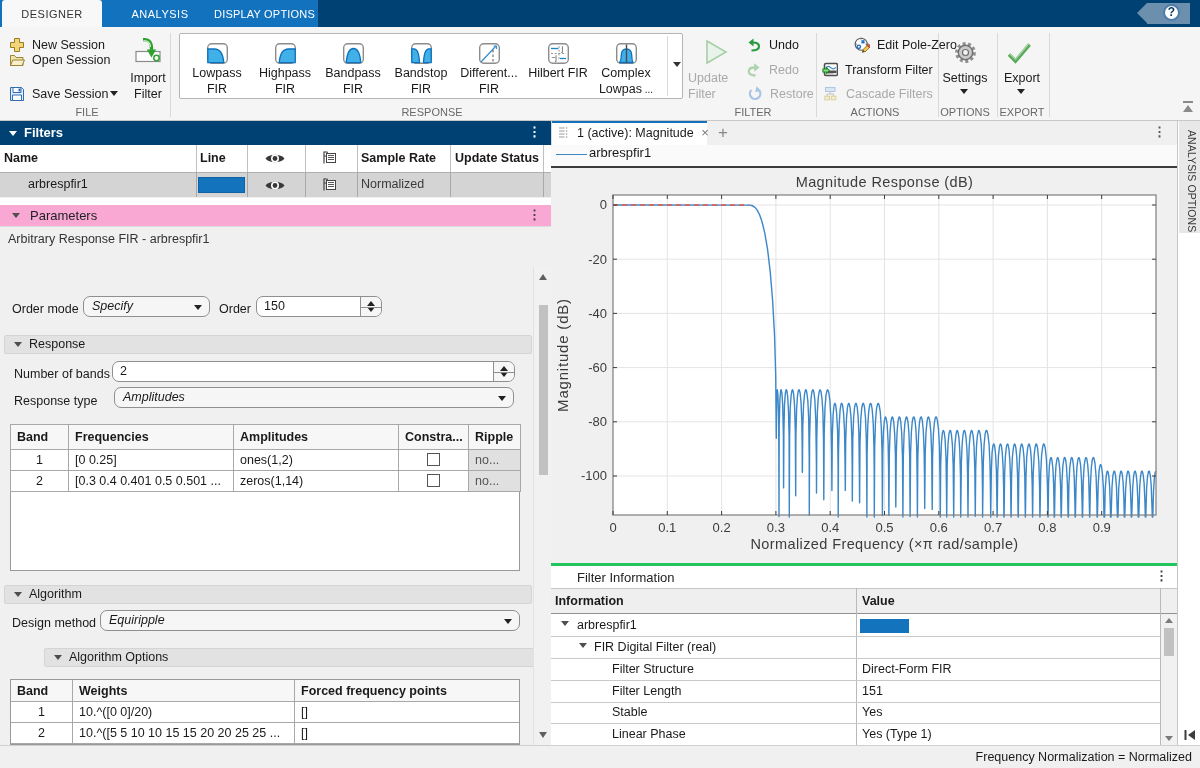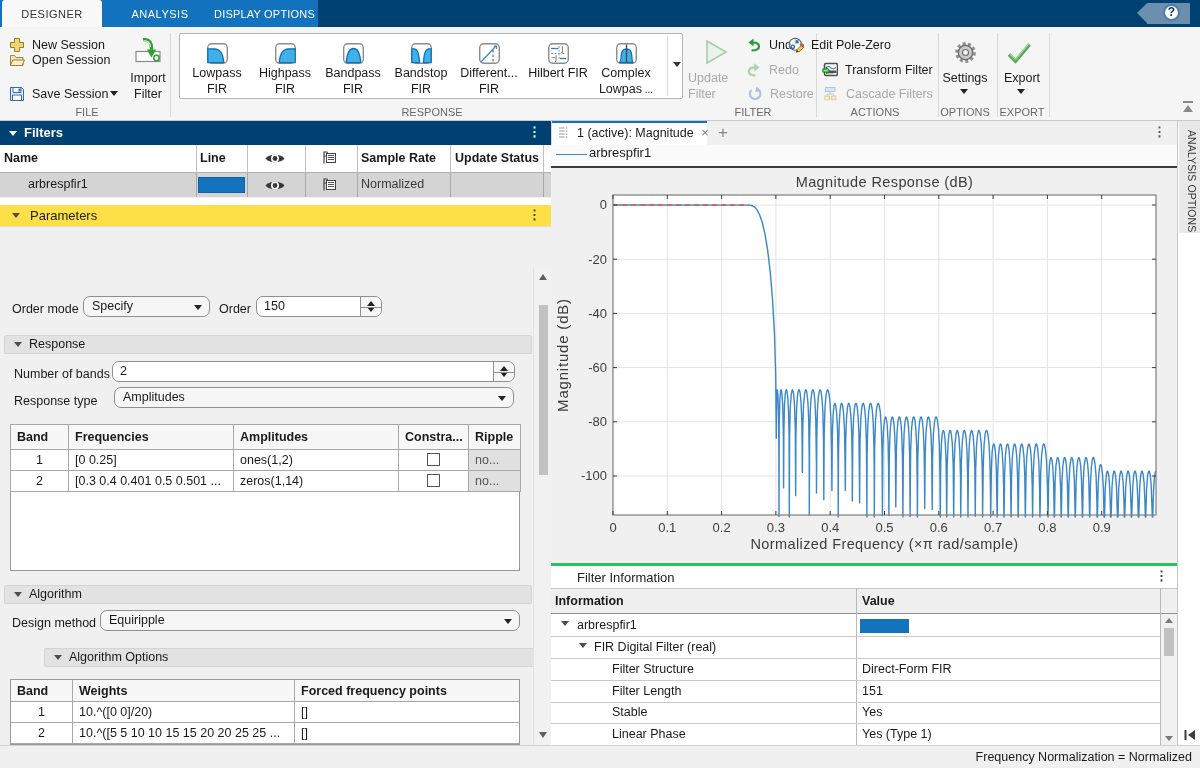--- a/index.html
+++ b/index.html
@@ -26,21 +26,21 @@
 .gicon { display:block; margin:7px auto 2px; }
 .dis { color:#a9a9a9; }
 
 #leftpanel { position:absolute; left:0; top:121px; width:551px; height:624px; background:#f0f0f0; }
 #filtershdr { position:absolute; left:0; top:0; width:551px; height:24px; background:#004173; color:#fff; }
 #ftable { position:absolute; left:0; top:24px; width:551px; background:#fff; font-size:12.5px; }
 .vline { position:absolute; top:0; width:1px; background:#c0c0c0; }
 .sechdr { position:absolute; left:4px; width:528px; height:19px; background:#e2e2e2; border:1px solid #d4d4d4; border-radius:2px; font-size:12.5px; color:#1a1a1a; line-height:17px; }
 .sechdr .tri { display:inline-block; margin:0 7px 1px 9px; width:0; height:0; border-left:4px solid transparent; border-right:4px solid transparent; border-top:5px solid #4e4e4e; vertical-align:middle; }
 .ctl-label { position:absolute; font-size:12.5px; color:#1a1a1a; }
-.dd { position:absolute; background:#f6f6f6; border:1px solid #8f8f8f; border-radius:7px; font-size:12.5px; color:#1a1a1a; }
+.dd { position:absolute; background:#f6f6f6; border:1px solid #8f8f8f; border-radius:7px; font-size:12.5px; color:#1a1a1a;font-style:italic; }
 .dd .txt { position:absolute; left:8px; top:2px; }
 .dd .arr { position:absolute; right:7px; top:8px; width:0; height:0; border-left:4.5px solid transparent; border-right:4.5px solid transparent; border-top:5px solid #222; }
 .spin { position:absolute; background:#fff; border:1px solid #8f8f8f; border-radius:7px; font-size:12.5px; }
 .spin .txt { position:absolute; left:7px; top:2px; }
 .spin .btns { position:absolute; right:0; top:0; bottom:0; width:21px; border-left:1px solid #8f8f8f; background:#f6f6f6; border-radius:0 7px 7px 0; }
 .spin .btns:after { content:""; position:absolute; left:0; right:0; top:50%; height:1px; background:#8f8f8f; }
 .uarr { position:absolute; left:6px; top:4px; width:0; height:0; border-left:4px solid transparent; border-right:4px solid transparent; border-bottom:5px solid #222; }
 .darr { position:absolute; left:6px; bottom:4px; width:0; height:0; border-left:4px solid transparent; border-right:4px solid transparent; border-top:5px solid #222; }
 table.grid { border-collapse:collapse; background:#fff; font-size:12.5px; color:#1a1a1a; table-layout:fixed; }
 table.grid th, table.grid td { border:1px solid #a8a8a8; padding:0 6px; height:21px; font-weight:normal; text-align:left; white-space:nowrap; overflow:hidden; }
@@ -185,21 +185,21 @@
       </svg>Undo</div>
   <div class="frow dis" style="left:746px;top:31.5px;"><svg class="icon16" viewBox="0 0 16 16">
         <path d="M9.5 13.5 C5.5 13.5 2.8 12.3 2.8 9.5 C2.8 6.6 5.5 5.5 8.5 5.5 L9 5.5" fill="none" stroke="#aed3ae" stroke-width="2.3"></path>
         <path d="M8.2 1.2 L13.6 5.6 L8.2 9.8 z" fill="#aed3ae"></path>
       </svg>Redo</div>
   <div class="frow dis" style="left:747px;top:56px;"><svg class="icon16" viewBox="0 0 16 16">
         <path d="M12.2 4.5 A5.2 5.2 0 1 1 4.5 4" fill="none" stroke="#a9c4e2" stroke-width="2.3"></path>
         <path d="M9.5 0.2 L13.8 4.4 L8.2 6.2 z" fill="#a9c4e2"></path>
       </svg>Restore</div>
 
-  <div class="frow" style="left:788px;top:7px;"><svg class="icon16" viewBox="0 0 16 16">
+  <div class="frow" style="left:854px;top:7px;"><svg class="icon16" viewBox="0 0 16 16">
         <circle cx="7.2" cy="7.2" r="6" fill="#fdfdfd" stroke="#606060" stroke-width="1.1"></circle>
         <path d="M0.8 7.2 h2 M11.6 7.2 h2 M7.2 0.8 v1.6" stroke="#606060" stroke-width="1"></path>
         <path d="M7.6 3.4 L10.4 6.2 M10.4 3.4 L7.6 6.2" stroke="#1f6fbf" stroke-width="1.5"></path>
         <circle cx="4.8" cy="9.8" r="1.7" fill="none" stroke="#1f6fbf" stroke-width="1.4"></circle>
         <path d="M8.6 13.2 L13 8.8 L15.2 11 L10.8 15.4 z" fill="#f2c84b" stroke="#9a7b20" stroke-width="0.9" transform="translate(0.2 -0.4)"></path>
         <path d="M13 8.8 L14.4 7.4 L16.6 9.6 L15.2 11 z" fill="#e05252" stroke="#a03030" stroke-width="0.8" transform="translate(0.2 -0.4)"></path>
         <path d="M8.6 13.2 L10.8 15.4 L7.6 16.2 z" fill="#5a4a20" transform="translate(0.2 -0.4)"></path>
       </svg>Edit Pole-Zero</div>
   <div class="frow" style="left:822px;top:31.5px;"><svg class="icon16" viewBox="0 0 16 16">
         <rect x="2.5" y="1.5" width="13" height="12" rx="1.5" fill="#fff" stroke="#4f4f4f" stroke-width="1.6"></rect>
@@ -280,24 +280,27 @@
       <div class="abs" style="left:361px;top:4px;color:#3a3a3a;">Normalized</div>
       <div class="vline" style="left:196px;height:24px;background:#a8a8a8;"></div>
       <div class="vline" style="left:247px;height:24px;background:#a8a8a8;"></div>
       <div class="vline" style="left:305px;height:24px;background:#a8a8a8;"></div>
       <div class="vline" style="left:357px;height:24px;background:#a8a8a8;"></div>
       <div class="vline" style="left:450px;height:24px;background:#a8a8a8;"></div>
       <div class="vline" style="left:543px;height:24px;background:#a8a8a8;"></div>
     </div>
   </div>
   <div class="abs" style="left:0;top:77px;width:551px;height:7px;background:#fff;"></div>
-  <div class="abs" style="left:0;top:84px;width:551px;height:22px;background:#fde047;border-bottom:1px solid #dcdcdc;">
+  <div class="abs" style="left:0;top:84px;width:551px;height:22px;background:#f9a8d4;border-bottom:1px solid #dcdcdc;">
     <div class="abs" style="left:12px;top:8px;width:0;height:0;border-left:4.5px solid transparent;border-right:4.5px solid transparent;border-top:5px solid #4e4e4e;"></div>
     <div class="abs" style="left:30px;top:3px;font-size:13px;color:#222;">Parameters</div>
     <div class="abs" style="left:528px;top:2px;font-size:13px;font-weight:bold;color:#444;">⋮</div>
+  </div>
+  <div class="abs" style="left:0;top:107px;width:551px;height:23px;background:#f0f0f0;">
+    <div class="abs" style="left:8px;top:4px;color:#333;">Arbitrary Response FIR - arbrespfir1</div>
   </div>
 
   <div class="ctl-label" style="left:12px;top:181px;">Order mode</div>
   <div class="dd" style="left:83px;top:175px;width:127px;height:21px;">
       <span class="txt">Specify</span>
       <span class="arr"></span>
     </div>
   <div class="ctl-label" style="left:219px;top:181px;">Order</div>
   <div class="spin" style="left:256px;top:175px;width:126px;height:21px;">
       <span class="txt">150</span>

